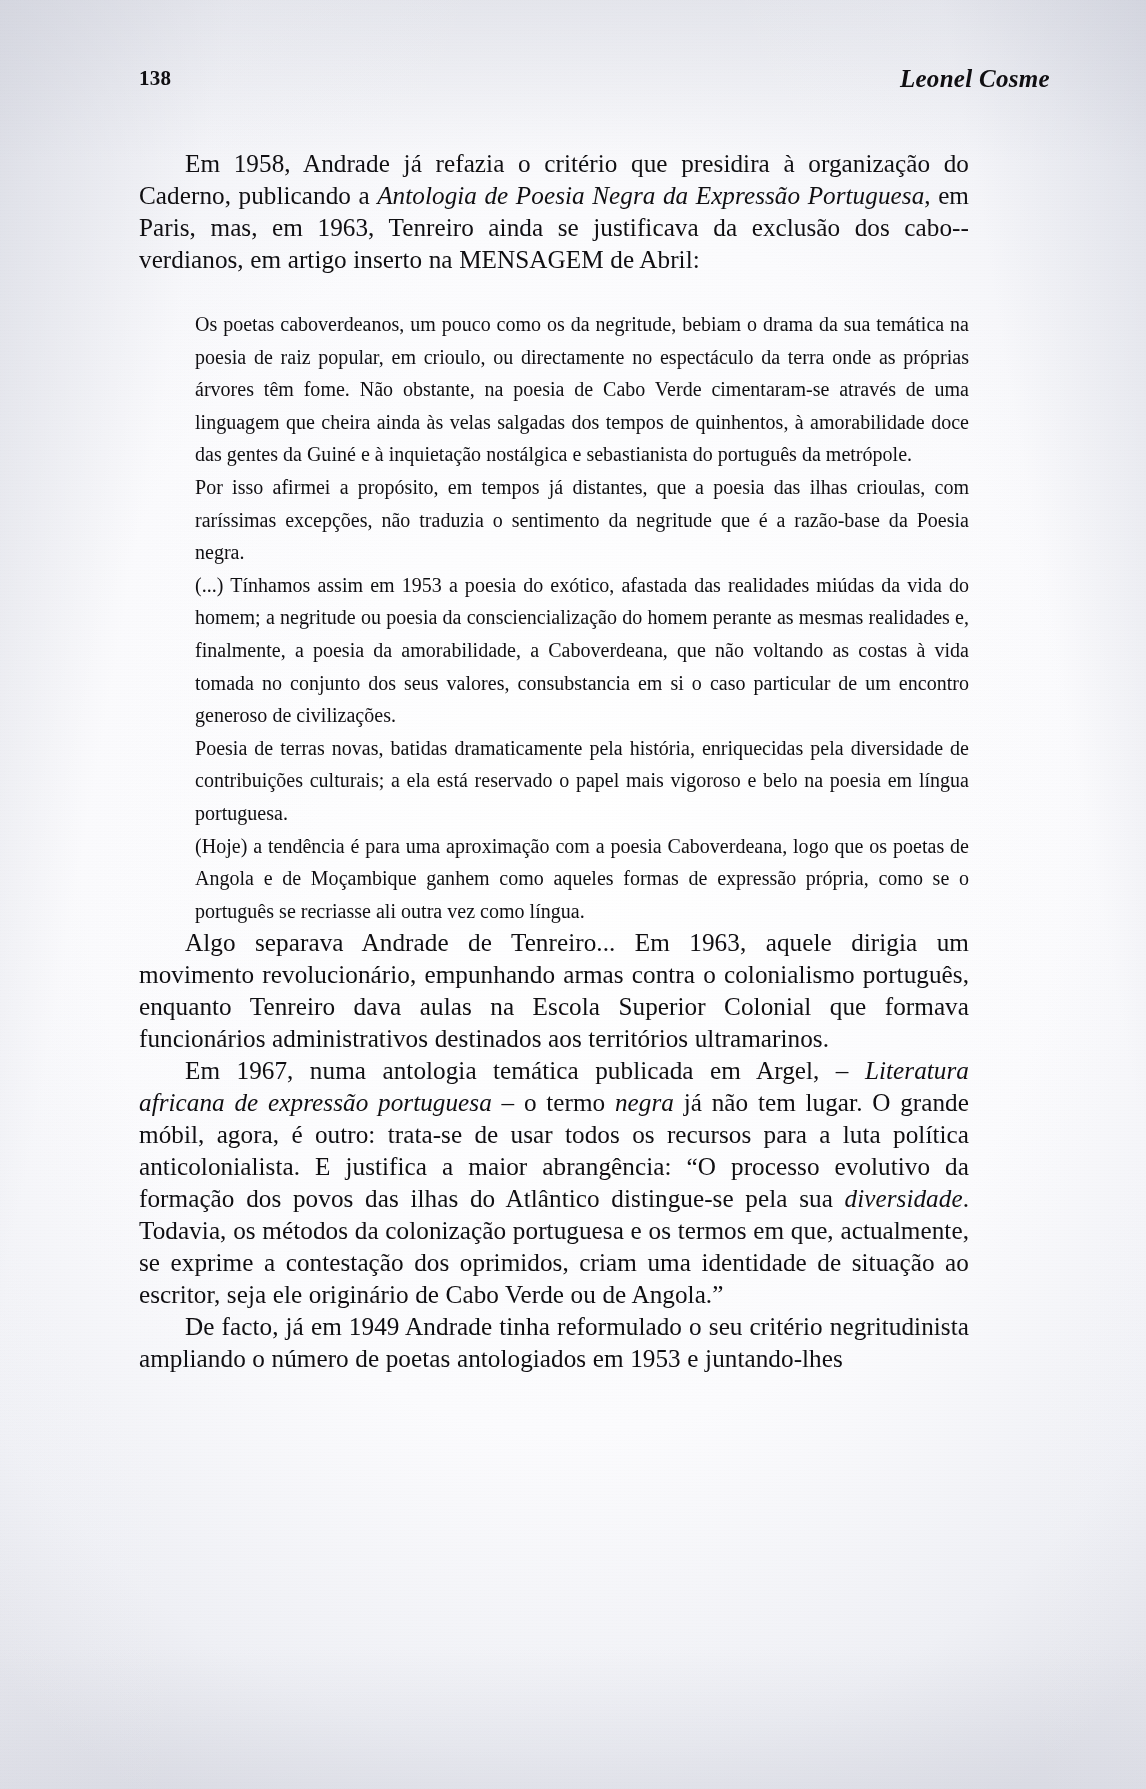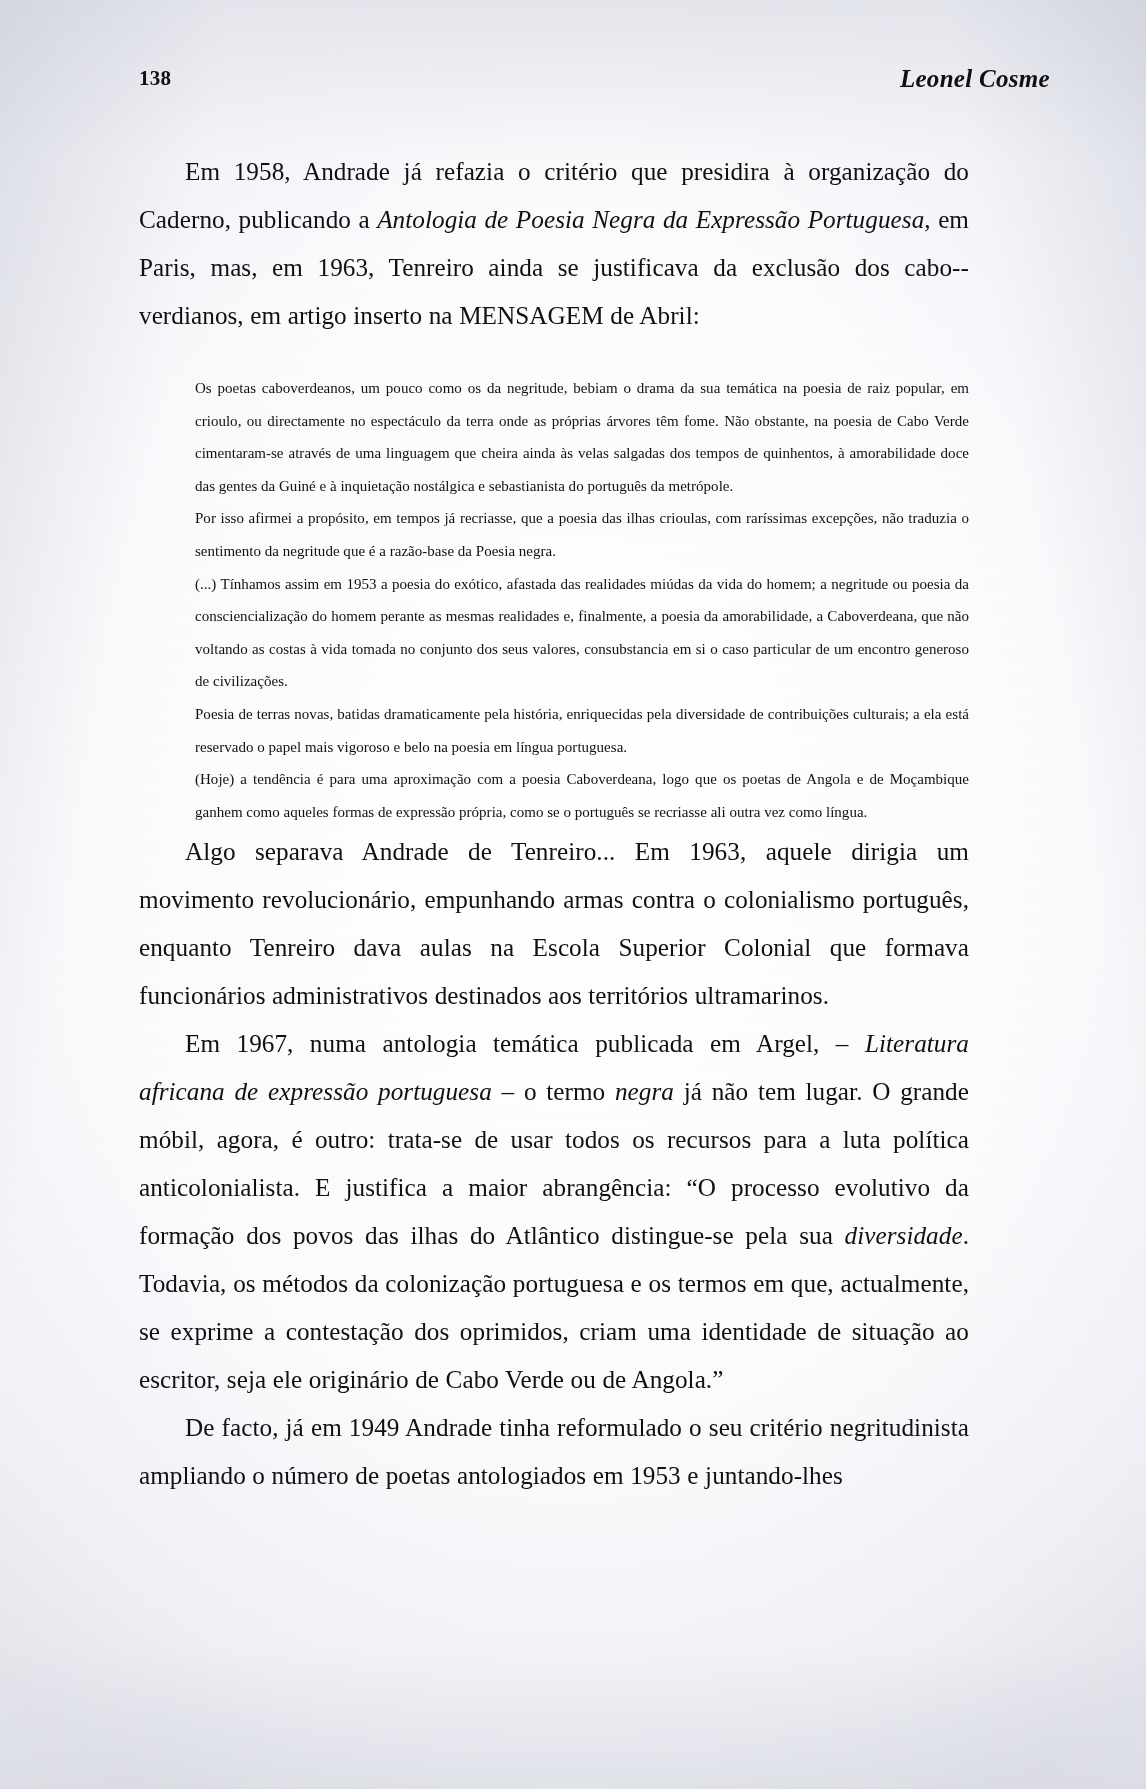--- a/index.html
+++ b/index.html
@@ -101,36 +101,36 @@
     position: absolute;
     left: 139px;
     top: 148px;
     width: 830px;
     z-index: 5;
   }
 
   p.body {
     margin: 0;
     font-size: 25.2px;
-    line-height: 48px;
+    line-height: 32px;
     text-align: justify;
     text-indent: 0;
     letter-spacing: 0.05px;
     word-spacing: 0.2px;
   }
   p.body.indent { text-indent: 46px; }
 
   .quote {
     margin: 32px 0 0 0;
     padding-left: 56px;
     width: 774px;
   }
   .quote p {
     margin: 0;
-    font-size: 15px;
+    font-size: 20px;
     line-height: 32.6px;
     text-align: justify;
     letter-spacing: 0.02px;
     font-family: Liberation Serif, serif;
   }
 
   .gap-before { margin-top: 34px; }
 
   i, em { font-style: italic; }
 </style>
@@ -150,21 +150,21 @@
     <span class="folio">138</span>
     <span class="head-title">Leonel Cosme</span>
   </div>
 
   <div class="column">
 
     <p class="body indent"><span>Em 1958, Andrade já refazia o critério que presidira à organização do Caderno, publicando a </span><i>Antologia de Poesia Negra da Expressão Portuguesa</i><span>, em Paris, mas, em 1963, Tenreiro ainda se justificava da exclusão dos cabo--verdianos, em artigo inserto na MENSAGEM de Abril:</span></p>
 
     <blockquote class="quote">
       <p>Os poetas caboverdeanos, um pouco como os da negritude, bebiam o drama da sua temática na poesia de raiz popular, em crioulo, ou directamente no espectáculo da terra onde as próprias árvores têm fome. Não obstante, na poesia de Cabo Verde cimentaram-se através de uma linguagem que cheira ainda às velas salgadas dos tempos de quinhentos, à amorabilidade doce das gentes da Guiné e à inquietação nostálgica e sebastianista do português da metrópole.</p>
-      <p>Por isso afirmei a propósito, em tempos já recriasse, que a poesia das ilhas crioulas, com raríssimas excepções, não traduzia o sentimento da negritude que é a razão-base da Poesia negra.</p>
+      <p>Por isso afirmei a propósito, em tempos já distantes, que a poesia das ilhas crioulas, com raríssimas excepções, não traduzia o sentimento da negritude que é a razão-base da Poesia negra.</p>
       <p>(...) Tínhamos assim em 1953 a poesia do exótico, afastada das realidades miúdas da vida do homem; a negritude ou poesia da consciencialização do homem perante as mesmas realidades e, finalmente, a poesia da amorabilidade, a Caboverdeana, que não voltando as costas à vida tomada no conjunto dos seus valores, consubstancia em si o caso particular de um encontro generoso de civilizações.</p>
       <p>Poesia de terras novas, batidas dramaticamente pela história, enriquecidas pela diversidade de contribuições culturais; a ela está reservado o papel mais vigoroso e belo na poesia em língua portuguesa.</p>
       <p>(Hoje) a tendência é para uma aproximação com a poesia Caboverdeana, logo que os poetas de Angola e de Moçambique ganhem como aqueles formas de expressão própria, como se o português se recriasse ali outra vez como língua.</p>
     </blockquote>
 
     <p class="body indent gap-before">Algo separava Andrade de Tenreiro... Em 1963, aquele dirigia um movimento revolucionário, empunhando armas contra o colonialismo português, enquanto Tenreiro dava aulas na Escola Superior Colonial que formava funcionários administrativos destinados aos territórios ultramarinos.</p>
 
     <p class="body indent"><span>Em 1967, numa antologia temática publicada em Argel, – </span><i>Literatura africana de expressão portuguesa</i><span> – o termo </span><i>negra</i><span> já não tem lugar. O grande móbil, agora, é outro: trata-se de usar todos os recursos para a luta política anticolonialista. E justifica a maior abrangência: “O processo evolutivo da formação dos povos das ilhas do Atlântico distingue-se pela sua </span><i>diversidade</i><span>. Todavia, os métodos da colonização portuguesa e os termos em que, actualmente, se exprime a contestação dos oprimidos, criam uma identidade de situação ao escritor, seja ele originário de Cabo Verde ou de Angola.”</span></p>
 
     <p class="body indent">De facto, já em 1949 Andrade tinha reformulado o seu critério negritudinista ampliando o número de poetas antologiados em 1953 e juntando-lhes</p>

